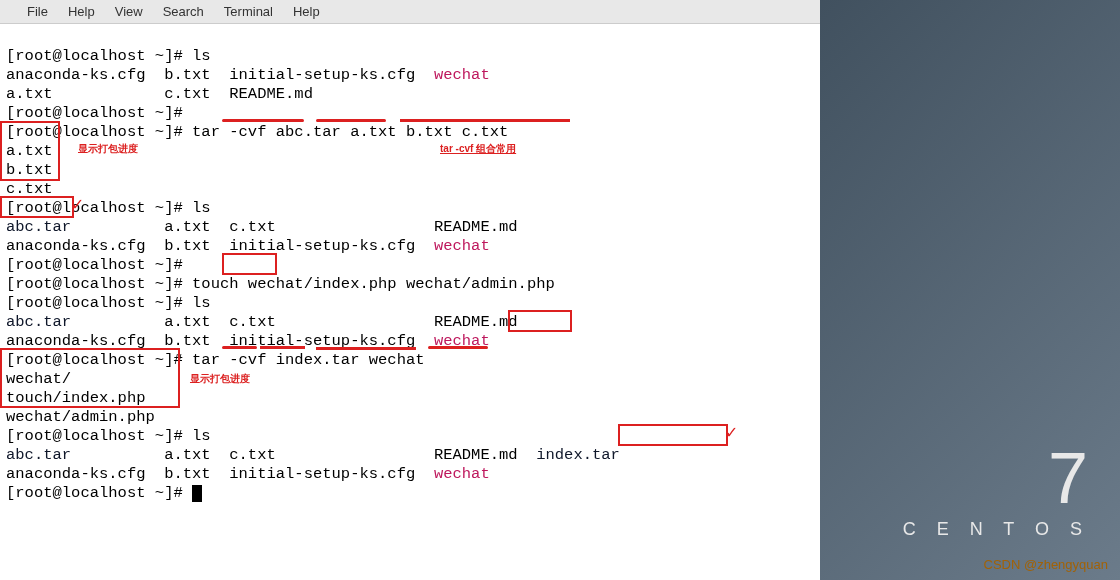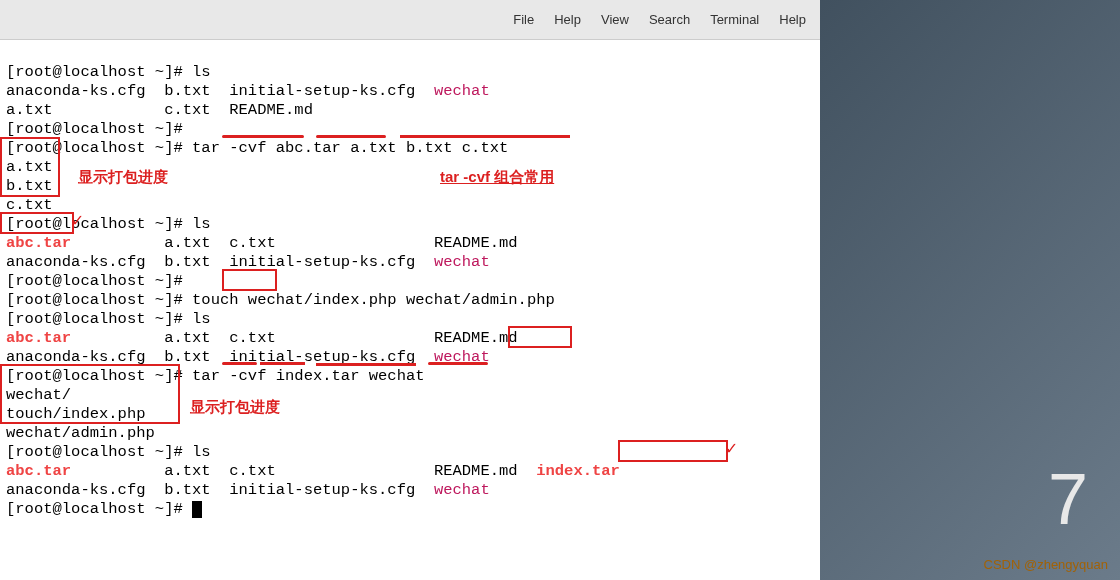--- a/index.html
+++ b/index.html
@@ -13,46 +13,45 @@
     }
     .terminal-window {
       width: 820px;
       height: 580px;
       background: #fff;
       position: absolute;
       left: 0;
       top: 0;
     }
     .menubar {
-      height: 40px;
+      height: 24px;
       background: #e8e8e8;
       border-bottom: 1px solid #ccc;
       display: flex;
       align-items: center;
-      padding: 0 4px;
+      padding: 0 17px;
       font-family: sans-serif;
       font-size: 13px;
       color: #333;
-      justify-content: flex-end;
     }
     .menu-item {
       padding: 2px 10px;
       cursor: pointer;
     }
     .terminal-content {
       padding: 4px 6px;
       font-size: 15.5px;
       line-height: 19px;
       color: #000;
       white-space: pre;
       font-family: 'Courier New', monospace;
       position: relative;
     }
     .blue { color: #be185d; }
-    .redtext { color: #ef4444; font-weight: bold; }
+    .redtext { color: #0f172a; font-weight: normal; }
     .redbox {
       position: absolute;
       border: 2px solid #dc2020;
       pointer-events: none;
     }
     .red-underline {
       position: absolute;
       height: 3px;
       background: transparent;
       border-bottom: 3px solid #dc2020;
@@ -60,24 +59,23 @@
     }
     .red-underline-wavy {
       position: absolute;
       height: 3px;
       background: transparent;
       border-bottom: 3px solid #dc2020;
     }
     .red-annotation {
       position: absolute;
       color: #dc2020;
-      font-size: 15px;
+      font-size: 10px;
       font-weight: bold;
       font-family: sans-serif;
-      margin-top: 12px;
     }
     .check-mark {
       position: absolute;
       color: #dc2020;
       font-size: 18px;
       font-weight: bold;
     }
     .cursor-block {
       display: inline-block;
       width: 10px;
@@ -176,15 +174,16 @@
 
     
     <div class="red-annotation" style="left:78px; top:115px;">显示打包进度</div>
     <div class="red-annotation" style="left:440px; top:115px;text-decoration:underline;">tar -cvf 组合常用</div>
     <div class="red-annotation" style="left:190px; top:345px;">显示打包进度</div>
   </div>
 </div>
 
 <div class="wallpaper-logo">
   <div class="wallpaper-seven">7</div>
+  <div class="wallpaper-centos">C E N T O S</div>
 </div>
 
 <div class="watermark">CSDN @zhengyquan</div>
 
 </body></html>

